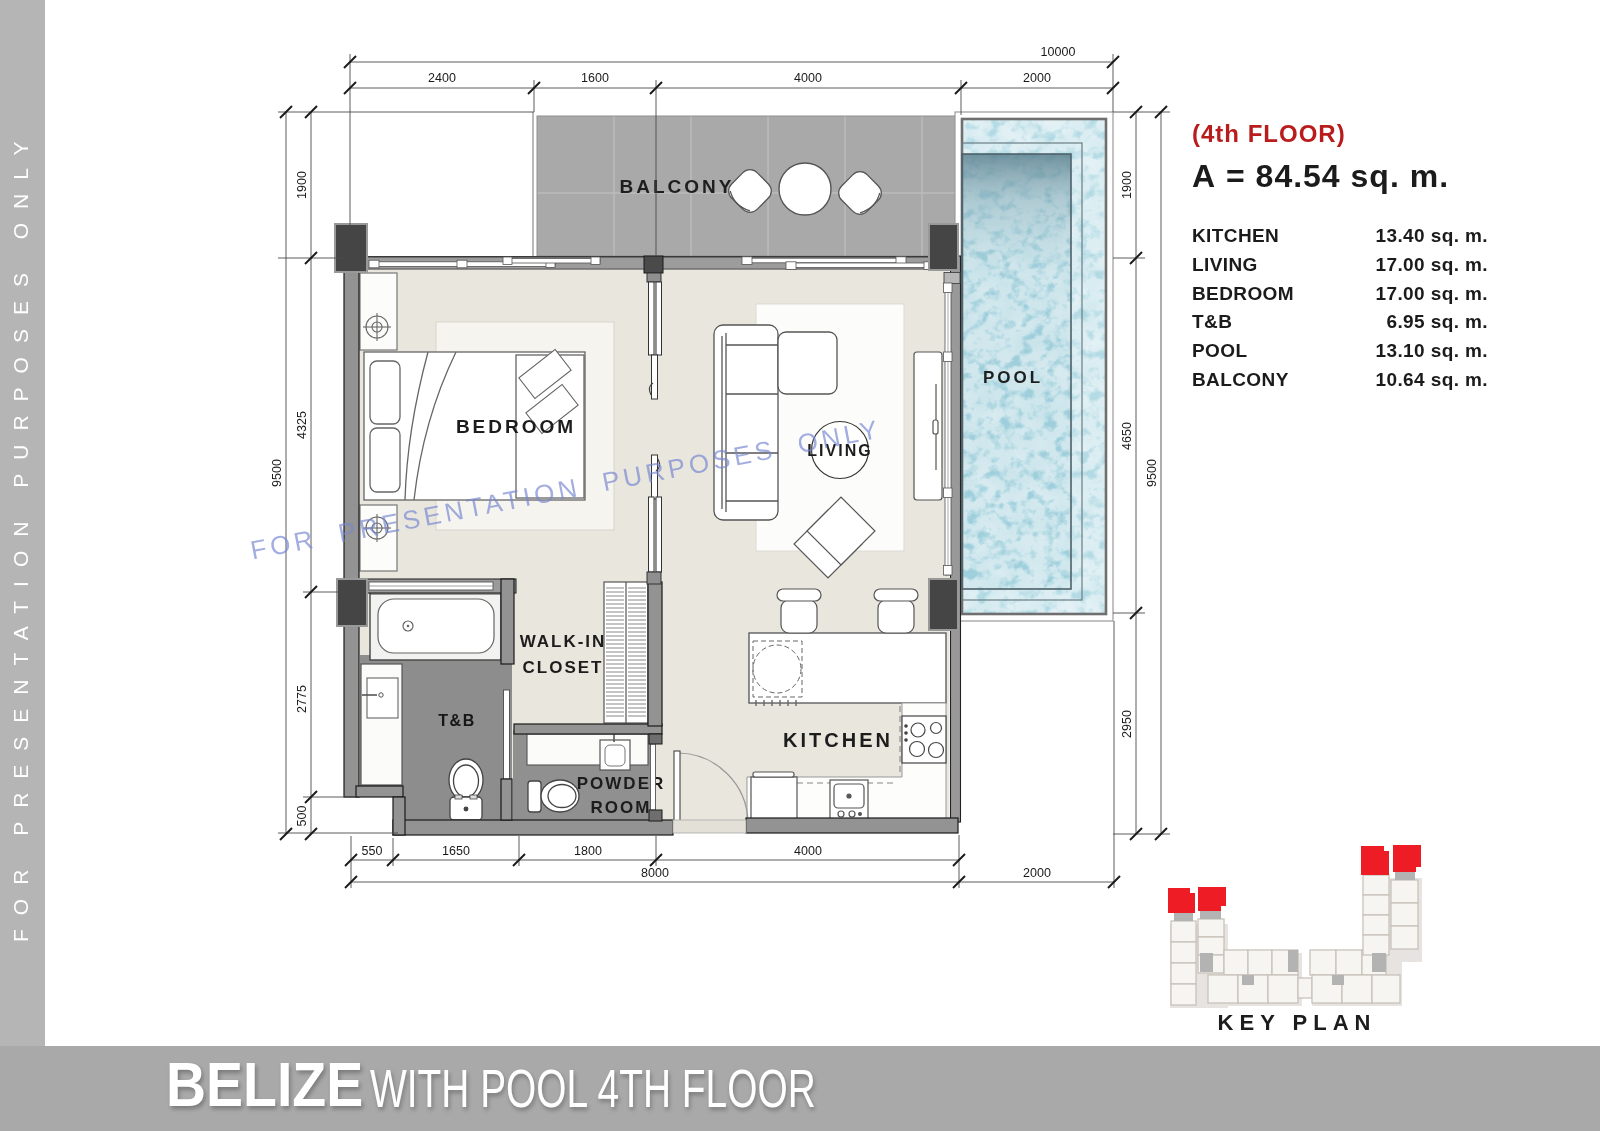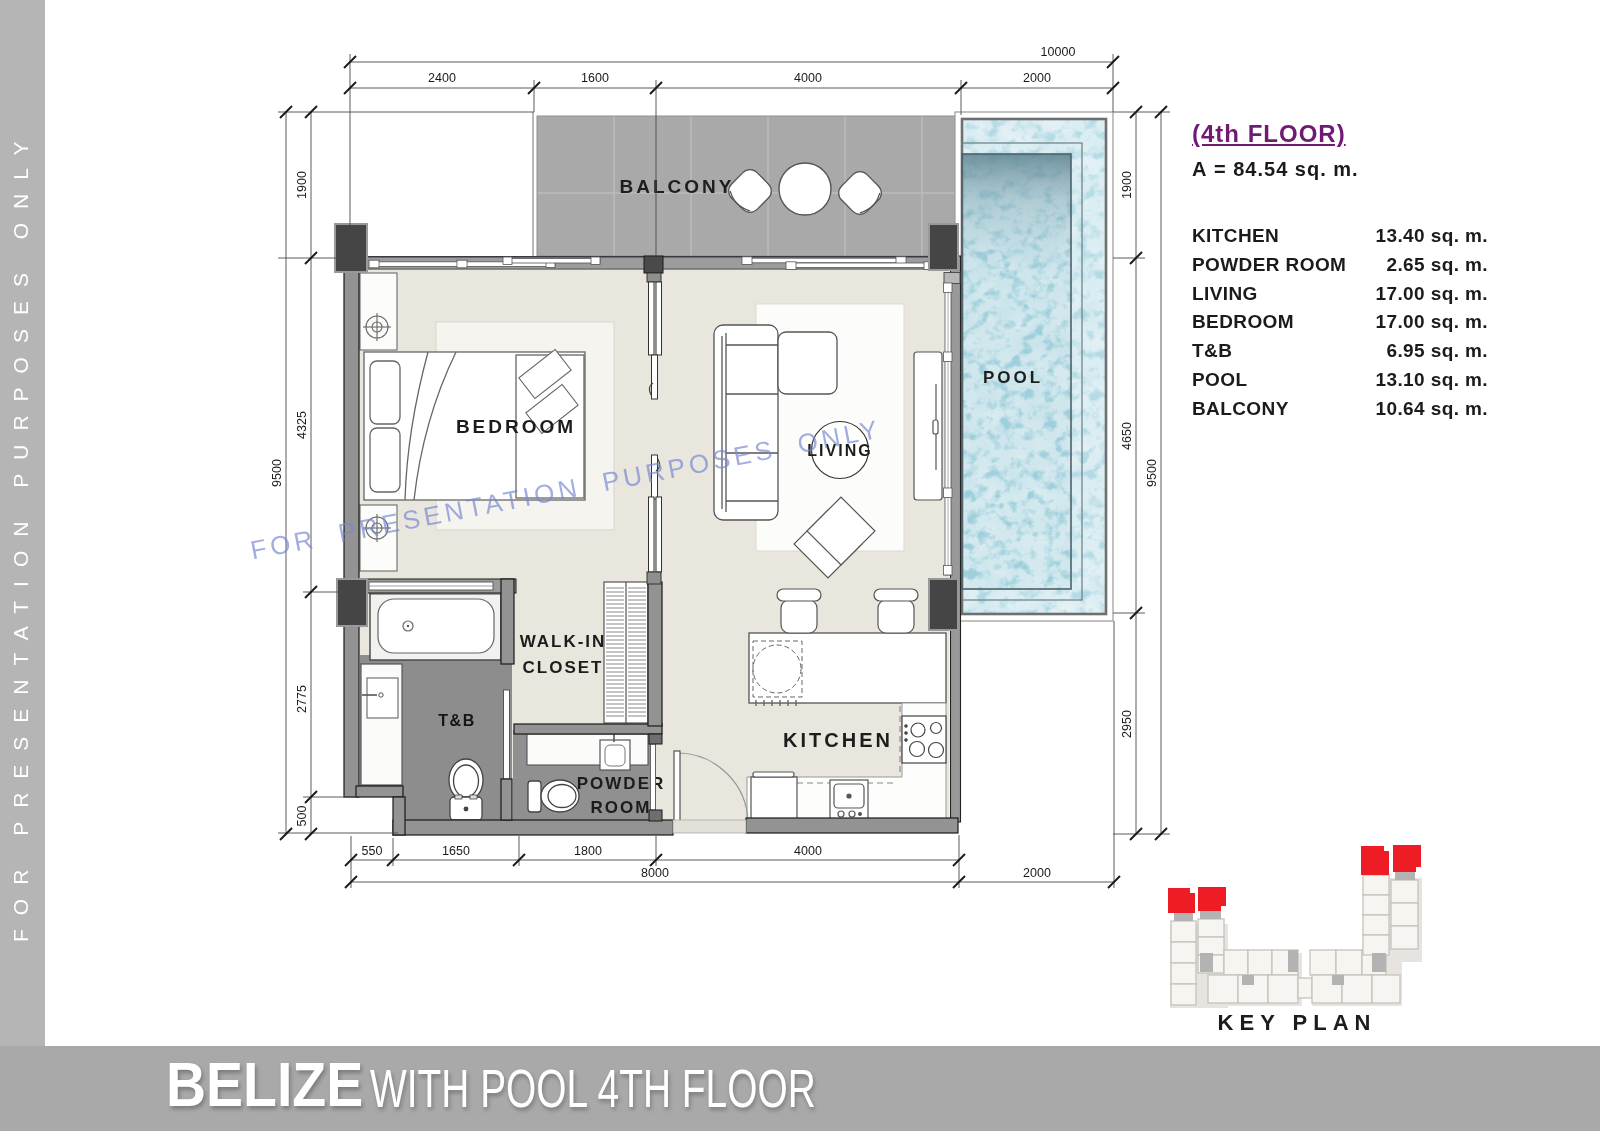--- a/index.html
+++ b/index.html
@@ -16,26 +16,25 @@
 <div class="abs" style="left:9px;top:942px;transform-origin:0 0;transform:rotate(-90deg);width:830px;
      color:#ffffff;font-size:21px;font-weight:500;letter-spacing:14px;white-space:nowrap;">FOR PRESENTATION PURPOSES ONLY</div>
 
 <div class="abs" style="left:0;top:1046px;width:1600px;height:85px;background:#a9a9a9;"></div>
 
 <div class="abs" style="left:166px;top:1053px;color:#fff;white-space:nowrap;transform-origin:0 0;transform:scaleX(0.88);
      text-shadow:2px 3px 5px rgba(0,0,0,0.28);font-size:63px;line-height:63px;font-weight:700;">BELIZE</div>
 <div class="abs" style="left:370px;top:1061px;color:#fff;white-space:nowrap;transform-origin:0 0;transform:scaleX(0.72);
      text-shadow:2px 3px 5px rgba(0,0,0,0.28);font-size:54px;line-height:54px;font-weight:400;">WITH POOL 4TH FLOOR</div>
 
-<div class="abs" style="left:1192px;top:120px;font-size:24px;font-weight:600;letter-spacing:1px;color:#701a75;text-decoration:underline;">(4th FLOOR)</div>
-<div class="abs" style="left:1192px;top:158px;font-size:20px;font-weight:600;letter-spacing:1px;color:#1b1b1b;">A&nbsp;=&nbsp;84.54&nbsp;sq.&nbsp;m.</div>
+<div class="abs" style="left:1192px;top:120px;font-size:24px;font-weight:600;letter-spacing:1px;color:#b91c1c;">(4th FLOOR)</div>
+<div class="abs" style="left:1192px;top:158px;font-size:32px;font-weight:600;letter-spacing:1px;color:#1b1b1b;">A&nbsp;=&nbsp;84.54&nbsp;sq.&nbsp;m.</div>
 
 <div class="abs" style="left:1192px;top:222px;width:296px;font-size:19px;font-weight:600;color:#1b1b1b;line-height:28.8px;letter-spacing:0.4px;">
   <div>KITCHEN<span style="float:right">13.40&nbsp;sq.&nbsp;m.</span></div>
-  <div>POWDER ROOM<span style="float:right">2.65&nbsp;sq.&nbsp;m.</span></div>
   <div>LIVING<span style="float:right">17.00&nbsp;sq.&nbsp;m.</span></div>
   <div>BEDROOM<span style="float:right">17.00&nbsp;sq.&nbsp;m.</span></div>
   <div>T&amp;B<span style="float:right">6.95&nbsp;sq.&nbsp;m.</span></div>
   <div>POOL<span style="float:right">13.10&nbsp;sq.&nbsp;m.</span></div>
   <div>BALCONY<span style="float:right">10.64&nbsp;sq.&nbsp;m.</span></div>
 </div>
 <svg id="plan" width="1600" height="1131" viewBox="0 0 1600 1131">
 <defs>
   <filter id="water" x="-5%" y="-5%" width="110%" height="110%">
     <feTurbulence type="fractalNoise" baseFrequency="0.09 0.1" numOctaves="3" seed="11" result="n"></feTurbulence>

